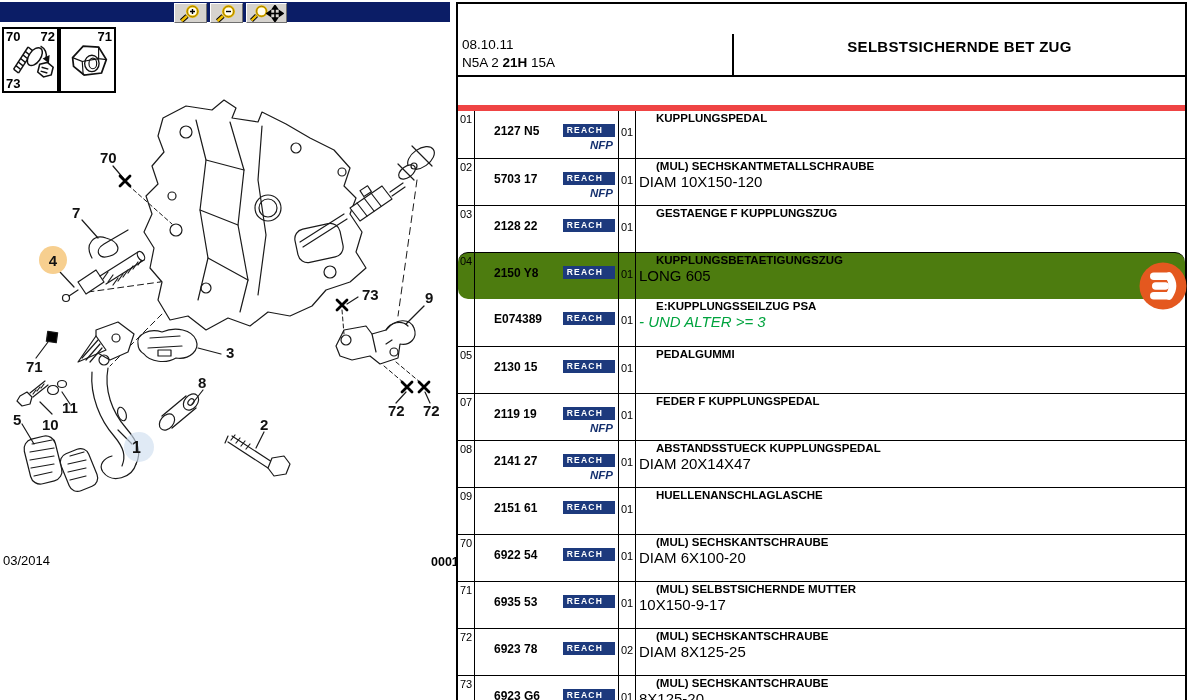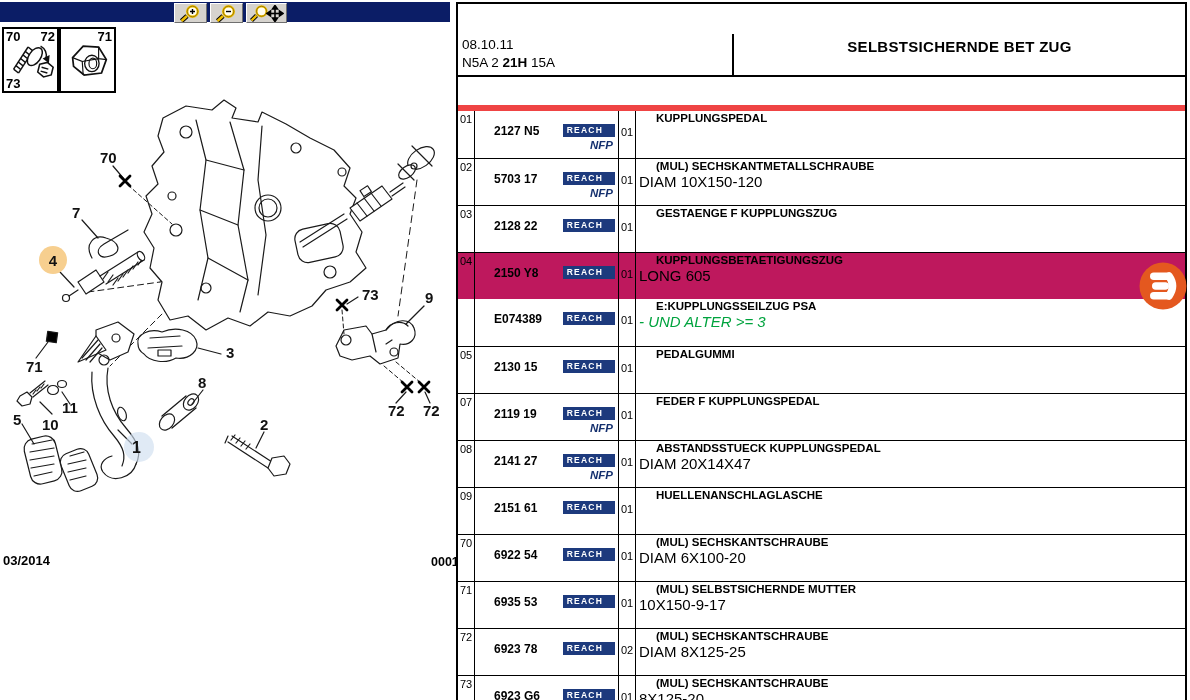--- a/index.html
+++ b/index.html
@@ -9,38 +9,38 @@
   .toolbar{position:absolute;left:0;top:2px;width:450px;height:20px;background:#0b1d66;}
   .tbtn{position:absolute;top:1px;height:18px;background:#d6d3ce;
         border-top:1px solid #fff;border-left:1px solid #fff;
         border-right:1px solid #6f6f6f;border-bottom:1px solid #6f6f6f;
         display:flex;align-items:center;justify-content:center;cursor:pointer;}
   .tbtn svg{display:block;}
   .legend-box{position:absolute;top:27px;width:57px;height:66px;border:2.5px solid #000;
               box-sizing:border-box;background:#fff;}
   .legend-box .lab{position:absolute;font-weight:bold;font-size:13px;line-height:13px;}
   .lab.tl{left:2px;top:1px;} .lab.tr{right:2px;top:1px;} .lab.bl{left:2px;bottom:1px;}
-  .fdate{position:absolute;left:3px;top:553px;font-weight:bold;font-size:13px;}
+  .fdate{position:absolute;left:3px;top:553px;font-weight:normal;font-size:13px;}
   .fnum{position:absolute;left:399px;top:555px;font-weight:bold;font-size:12.5px;margin-left:32px;}
   .diagram{position:absolute;left:0;top:0;width:455px;height:700px;}
   .diagram text{font-family:"Liberation Sans",sans-serif;font-weight:bold;font-size:15px;fill:#111;}
   
   .catalog{position:absolute;left:456px;top:2px;width:731px;box-sizing:border-box;
            border:2px solid #000;background:#fff;}
   .cat-header{display:flex;height:41px;border-bottom:2px solid #000;margin-top:30px;}
   .hdr-left{width:276px;border-right:2px solid #000;box-sizing:border-box;
             padding:2px 0 0 4px;font-size:13.5px;line-height:18px;}
   .hdr-title{flex:1;display:flex;align-items:flex-start;justify-content:center;
              font-weight:bold;font-size:15px;padding-top:4px;letter-spacing:.3px;}
   .cat-gap{height:28px;}
   .cat-body{border-top:6px solid #ef4444;}
   .prow{display:grid;grid-template-columns:17px 144px 17px 1fr;height:47px;box-sizing:border-box;}
   .prow + .prow{border-top:1.5px solid #000;}
   .prow.sub{border-top:none;}
-  .prow.hl{background:#be185d;}
+  .prow.hl{background:#4d7c0f;border-radius:10px;}
   .c-idx{border-right:1.5px solid #000;font-size:11px;padding:2px 0 0 2px;}
   .c-part{border-right:1.5px solid #000;position:relative;}
   .pn{position:absolute;left:19px;top:13px;font-weight:bold;font-size:12px;}
   .reach{position:absolute;right:3px;top:13px;background:#1d3a7d;color:#fff;
          font-size:8.5px;font-weight:bold;letter-spacing:1.2px;padding:2px 12px 2px 4px;
          line-height:9px;cursor:pointer;}
   .nfp{position:absolute;right:5px;top:28px;font-weight:bold;font-size:11.5px;color:#15306e;font-style:italic;}
   .c-qty{border-right:1.5px solid #000;font-size:11px;padding:15px 0 0 2px;}
   .c-desc{padding:1px 0 0 3px;}
   .d1{font-weight:bold;font-size:11.5px;line-height:13px;padding-left:17px;}

